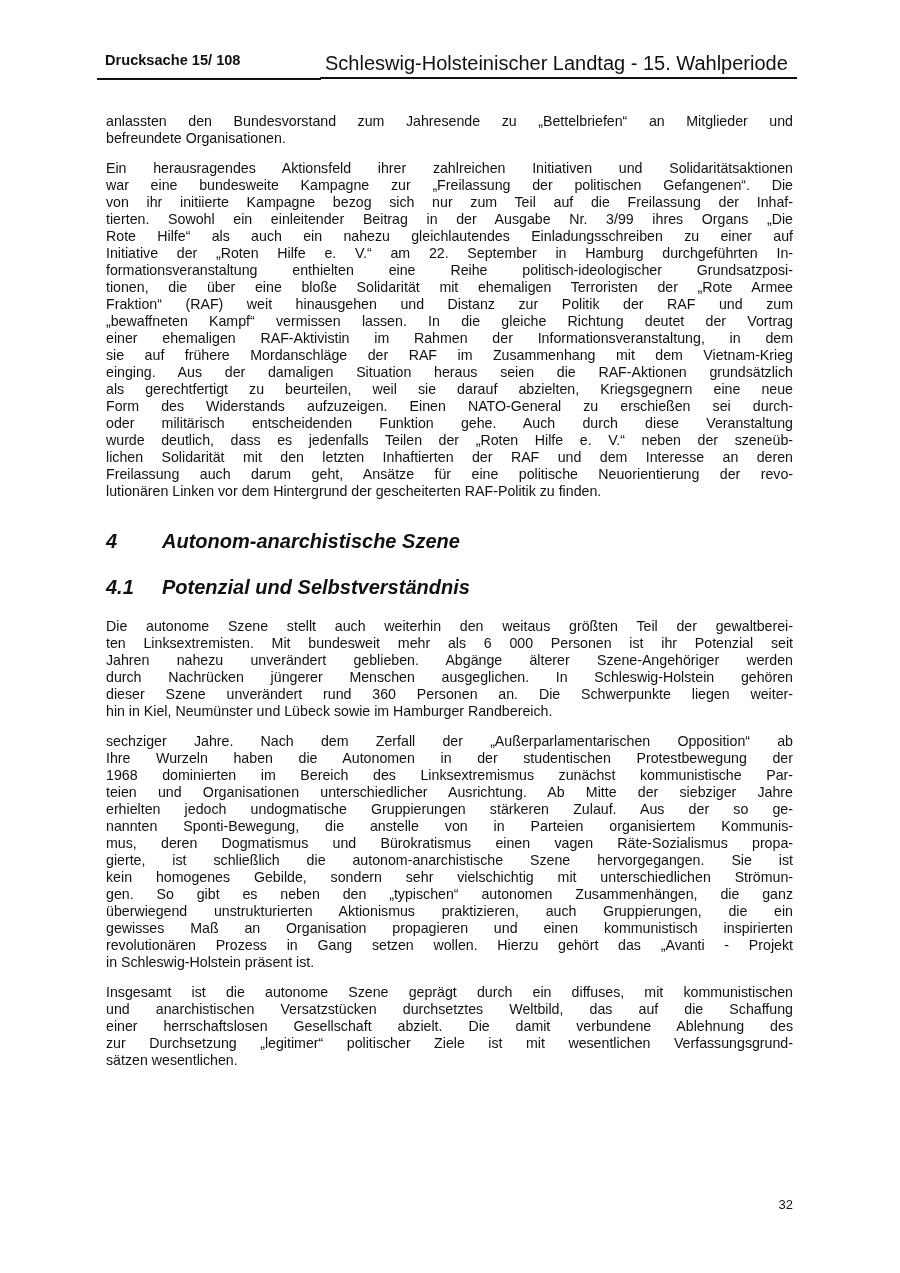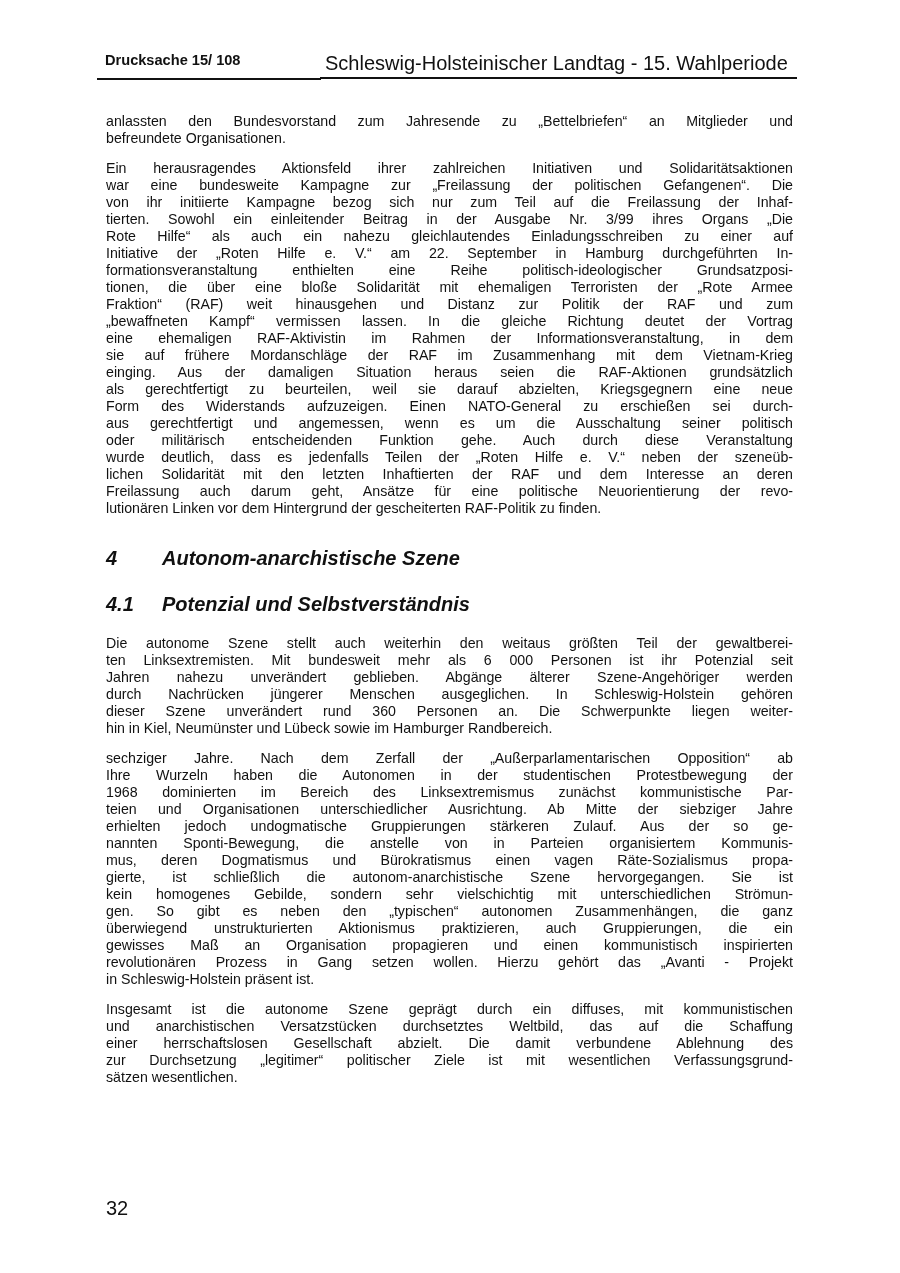--- a/index.html
+++ b/index.html
@@ -88,22 +88,22 @@
     display: inline-block;
     width: 56px;
   }
 
   
   .footer {
     position: absolute;
     left: 106px;
     top: 1197px;
     width: 687px;
-    text-align: left;
-    font-size: 20px;
+    text-align: right;
+    font-size: 13px;
   }
 </style>
 </head>
 <body>
 
 <div class="page">
 
   <div class="header-left">Drucksache 15/ 108</div>
 
   <div class="header-right">Schleswig-Holsteinischer Landtag - 15. Wahlperiode</div>
@@ -121,26 +121,25 @@
         <div class="line">Ein herausragendes Aktionsfeld ihrer zahlreichen Initiativen und Solidaritätsaktionen</div>
         <div class="line">war eine bundesweite Kampagne zur „Freilassung der politischen Gefangenen“. Die</div>
         <div class="line">von ihr initiierte Kampagne bezog sich nur zum Teil auf die Freilassung der Inhaf-</div>
         <div class="line">tierten. Sowohl ein einleitender Beitrag in der Ausgabe Nr. 3/99 ihres Organs „Die</div>
         <div class="line">Rote Hilfe“ als auch ein nahezu gleichlautendes Einladungsschreiben zu einer auf</div>
         <div class="line">Initiative der „Roten Hilfe e. V.“ am 22. September in Hamburg durchgeführten In-</div>
         <div class="line">formationsveranstaltung enthielten eine Reihe politisch-ideologischer Grundsatzposi-</div>
         <div class="line">tionen, die über eine bloße Solidarität mit ehemaligen Terroristen der „Rote Armee</div>
         <div class="line">Fraktion“ (RAF) weit hinausgehen und Distanz zur Politik der RAF und zum</div>
         <div class="line">„bewaffneten Kampf“ vermissen lassen. In die gleiche Richtung deutet der Vortrag</div>
-        <div class="line">eine ehemaligen RAF-Aktivistin im Rahmen der Informationsveranstaltung, in dem</div>
+        <div class="line">einer ehemaligen RAF-Aktivistin im Rahmen der Informationsveranstaltung, in dem</div>
         <div class="line">sie auf frühere Mordanschläge der RAF im Zusammenhang mit dem Vietnam-Krieg</div>
         <div class="line">einging. Aus der damaligen Situation heraus seien die RAF-Aktionen grundsätzlich</div>
         <div class="line">als gerechtfertigt zu beurteilen, weil sie darauf abzielten, Kriegsgegnern eine neue</div>
         <div class="line">Form des Widerstands aufzuzeigen. Einen NATO-General zu erschießen sei durch-</div>
-        <div class="line">aus gerechtfertigt und angemessen, wenn es um die Ausschaltung seiner politisch</div>
         <div class="line">oder militärisch entscheidenden Funktion gehe. Auch durch diese Veranstaltung</div>
         <div class="line">wurde deutlich, dass es jedenfalls Teilen der „Roten Hilfe e. V.“ neben der szeneüb-</div>
         <div class="line">lichen Solidarität mit den letzten Inhaftierten der RAF und dem Interesse an deren</div>
         <div class="line">Freilassung auch darum geht, Ansätze für eine politische Neuorientierung der revo-</div>
         <div class="line last">lutionären Linken vor dem Hintergrund der gescheiterten RAF-Politik zu finden.</div>
       </div>
       <div class="heading heading-1"><span class="h-num">4</span><span class="h-text">Autonom-anarchistische Szene</span></div>
       <div class="heading heading-2"><span class="h-num">4.1</span><span class="h-text">Potenzial und Selbstverständnis</span></div>
       <div class="para">
         <div class="line">Die autonome Szene stellt auch weiterhin den weitaus größten Teil der gewaltberei-</div>

